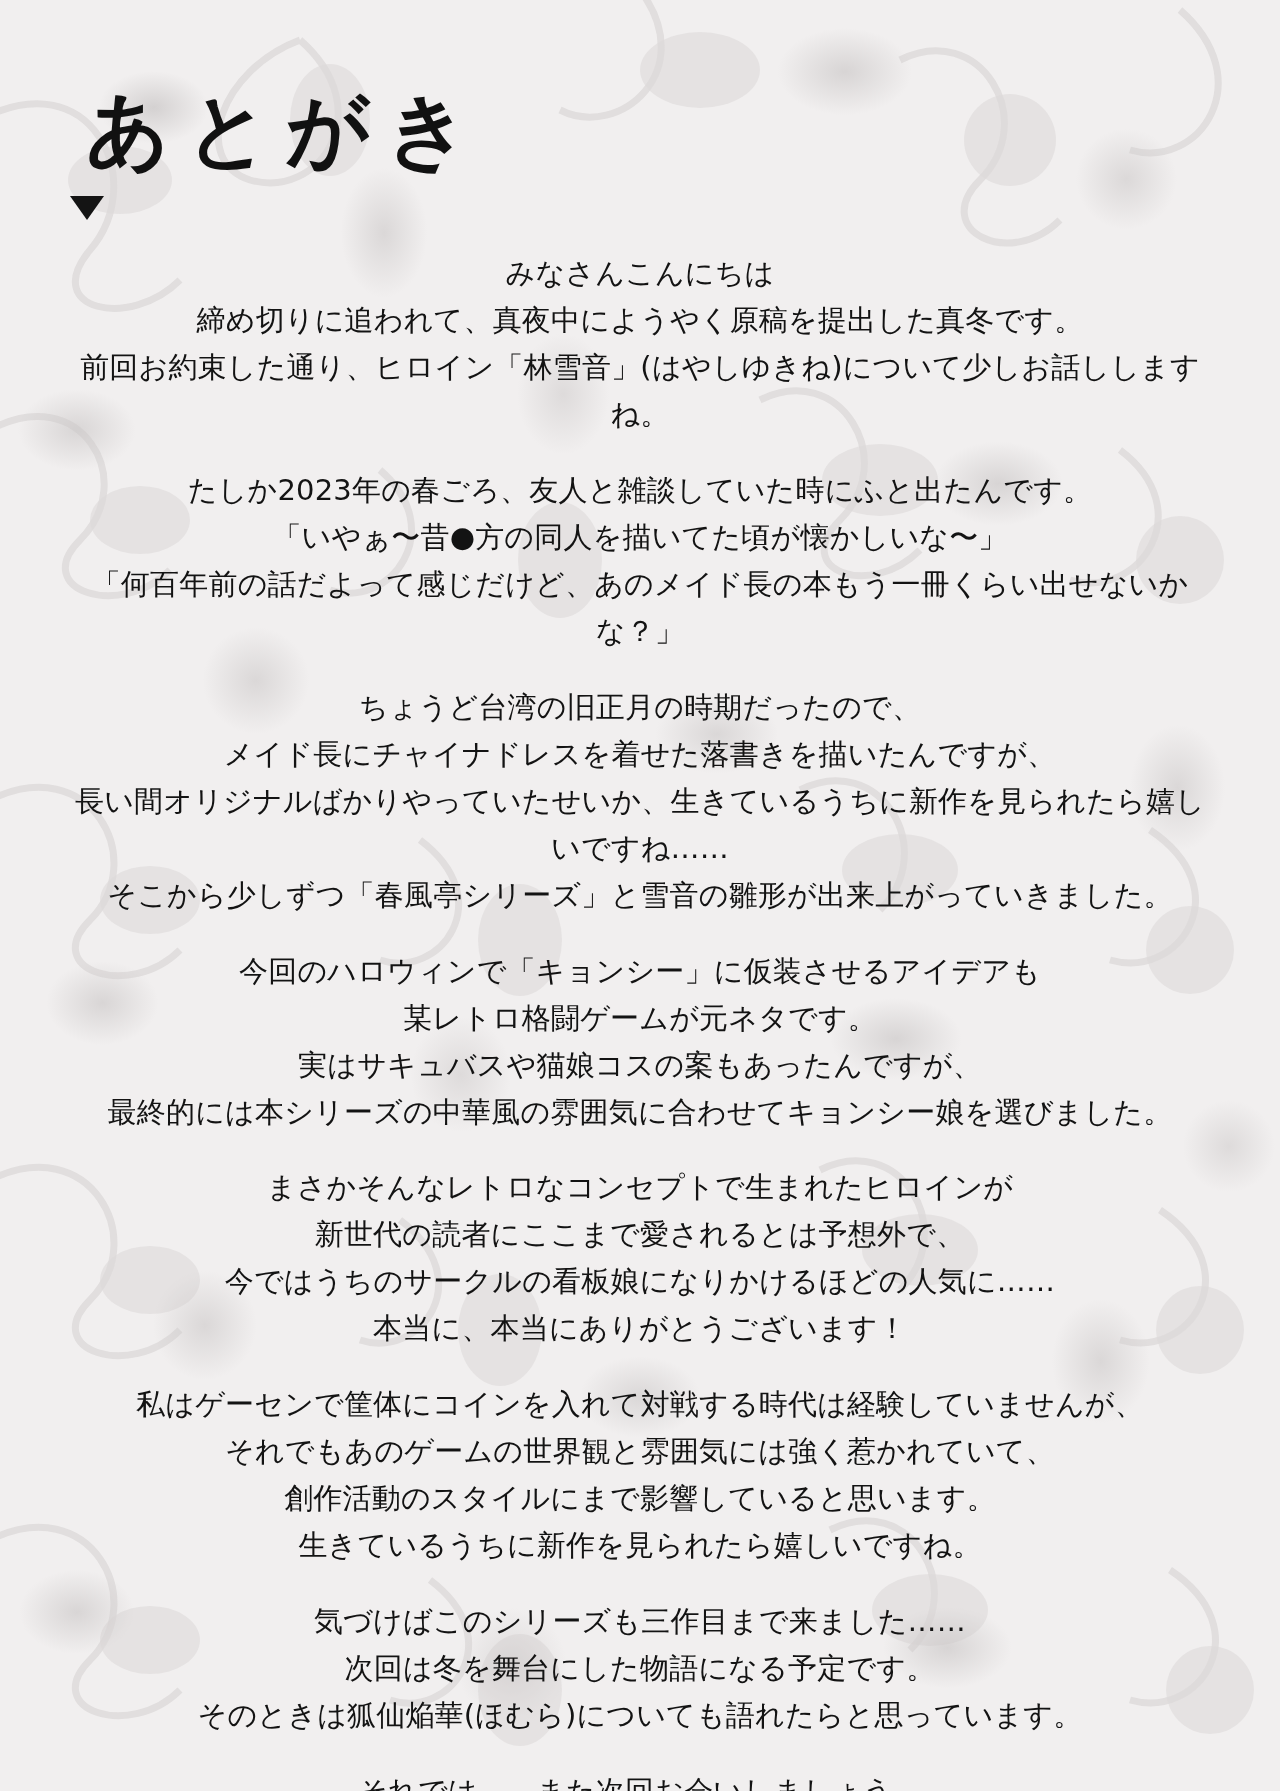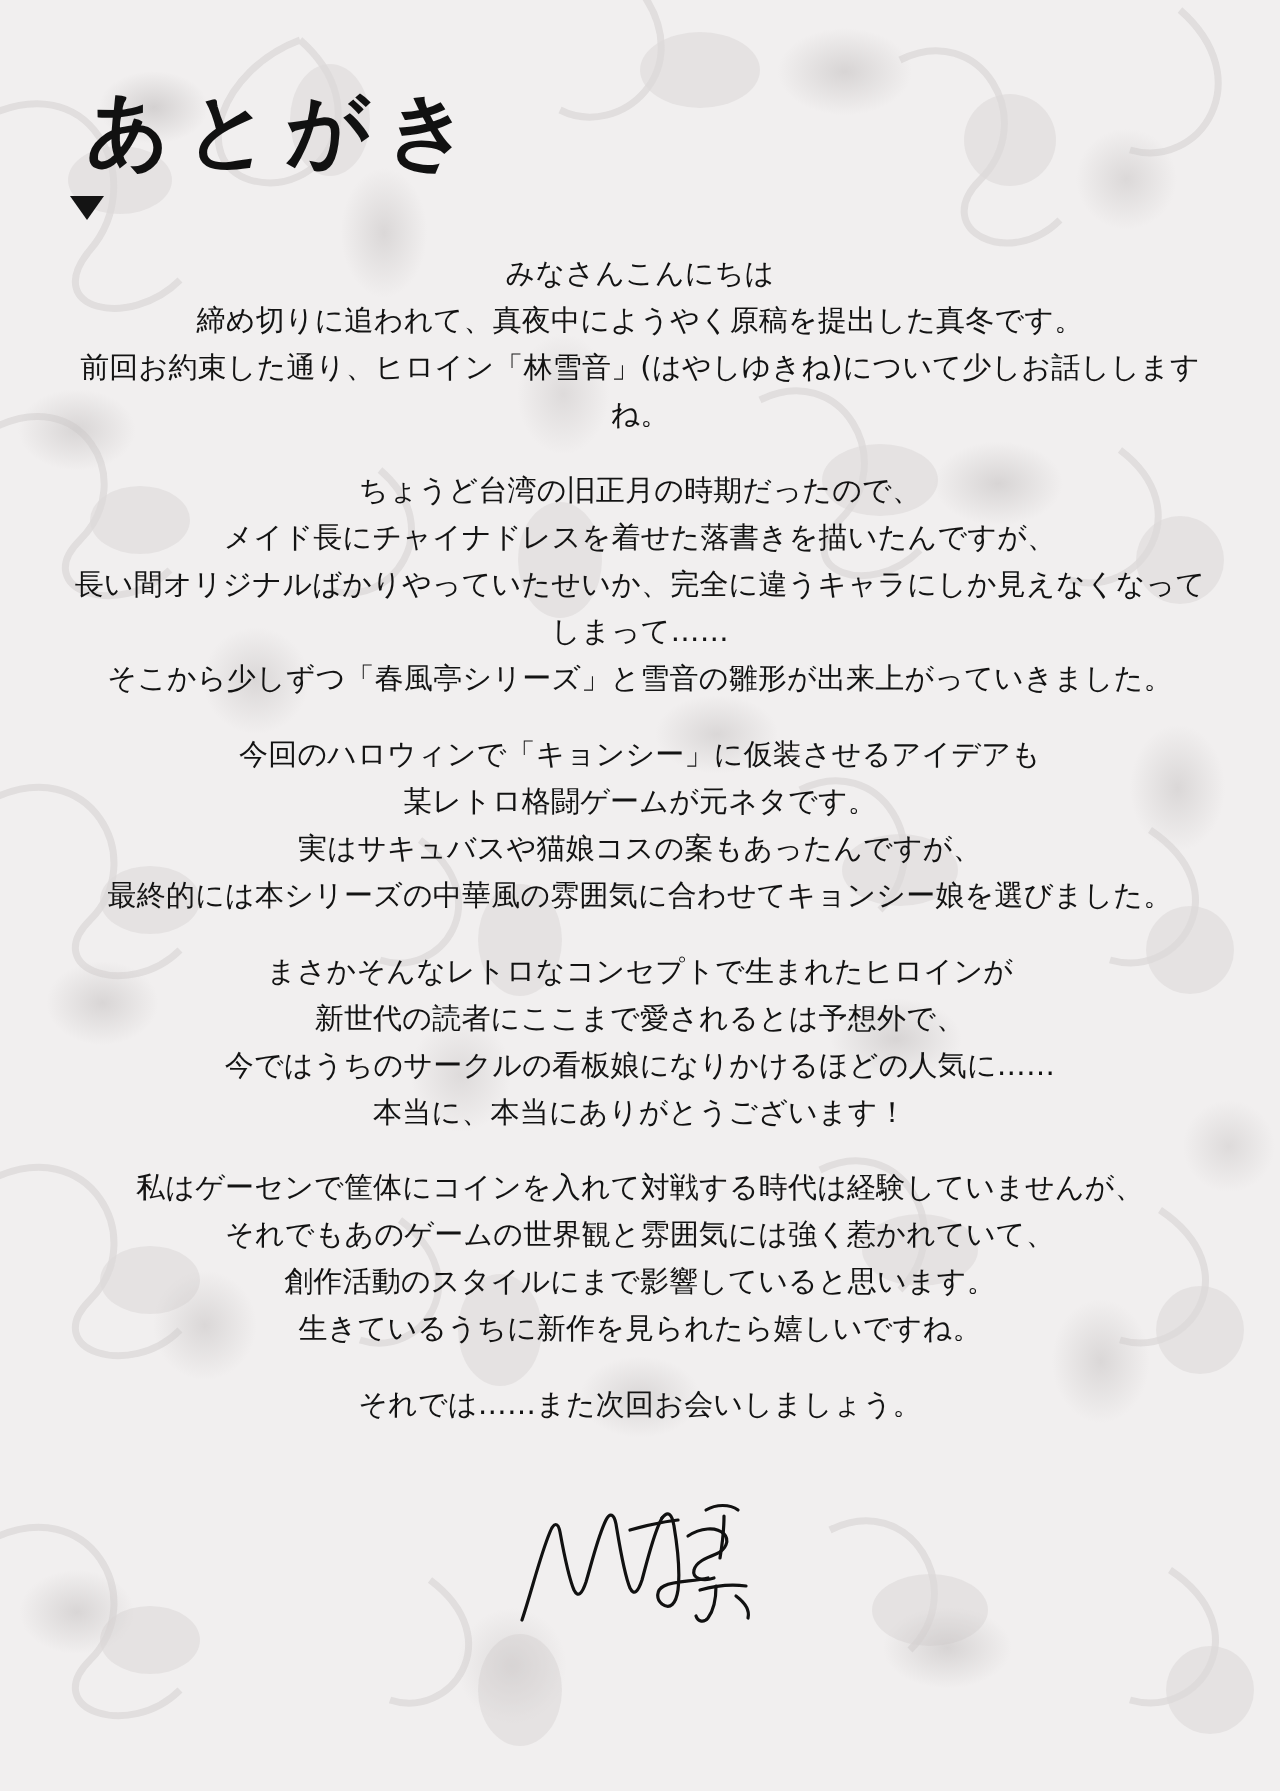--- a/index.html
+++ b/index.html
@@ -168,36 +168,42 @@
 <div class="page">
 
   <h1 class="title">あとがき</h1>
 
   <div class="title-divider"></div>
 
   <div class="body-text">
     <p class="para">みなさんこんにちは
 締め切りに追われて、真夜中にようやく原稿を提出した真冬です。
 前回お約束した通り、ヒロイン「林雪音」(はやしゆきね)について少しお話ししますね。</p>
+    <p class="para">たしか2023年の春ごろ、友人と雑談していた時にふと出たんです。
+「いやぁ〜昔●方の同人を描いてた頃が懐かしいな〜」
+「何百年前の話だよって感じだけど、あのメイド長の本もう一冊くらい出せないかな？」</p>
     <p class="para">ちょうど台湾の旧正月の時期だったので、
 メイド長にチャイナドレスを着せた落書きを描いたんですが、
-長い間オリジナルばかりやっていたせいか、完全に違うキャラにしか見えなくなってしまって……
+長い間オリジナルばかりやっていたせいか、生きているうちに新作を見られたら嬉しいですね……
 そこから少しずつ「春風亭シリーズ」と雪音の雛形が出来上がっていきました。</p>
     <p class="para">今回のハロウィンで「キョンシー」に仮装させるアイデアも
 某レトロ格闘ゲームが元ネタです。
 実はサキュバスや猫娘コスの案もあったんですが、
 最終的には本シリーズの中華風の雰囲気に合わせてキョンシー娘を選びました。</p>
     <p class="para">まさかそんなレトロなコンセプトで生まれたヒロインが
 新世代の読者にここまで愛されるとは予想外で、
 今ではうちのサークルの看板娘になりかけるほどの人気に……
 本当に、本当にありがとうございます！</p>
     <p class="para">私はゲーセンで筐体にコインを入れて対戦する時代は経験していませんが、
 それでもあのゲームの世界観と雰囲気には強く惹かれていて、
 創作活動のスタイルにまで影響していると思います。
 生きているうちに新作を見られたら嬉しいですね。</p>
+    <p class="para">気づけばこのシリーズも三作目まで来ました……
+次回は冬を舞台にした物語になる予定です。
+そのときは狐仙焔華(ほむら)についても語れたらと思っています。</p>
     <p class="para">それでは……また次回お会いしましょう。</p>
   </div>
 
   <div class="signature-wrap">
     <svg class="signature" viewBox="0 0 260 170" xmlns="http://www.w3.org/2000/svg">
       <g fill="none" stroke="#111111" stroke-width="3.2" stroke-linecap="round" stroke-linejoin="round">
         <path d="M12,150 C22,120 30,86 40,62 C44,52 48,52 50,62 C54,84 58,106 64,120 C68,128 72,124 76,112 C82,92 88,66 96,50 C100,42 104,44 106,54 C110,78 114,104 120,118 C124,126 128,122 132,110 C138,88 144,62 152,48"></path>
         <path d="M152,48 C158,40 162,44 164,56 C168,80 170,104 168,120 C166,134 160,140 152,134 C146,129 146,120 154,116 C166,110 184,112 198,108"></path>
         <path d="M120,60 C134,56 150,52 168,50"></path>
         <path d="M178,66 C190,58 206,56 214,64 C220,70 216,80 206,84 C196,88 186,92 184,100 C182,108 192,112 204,108"></path>

